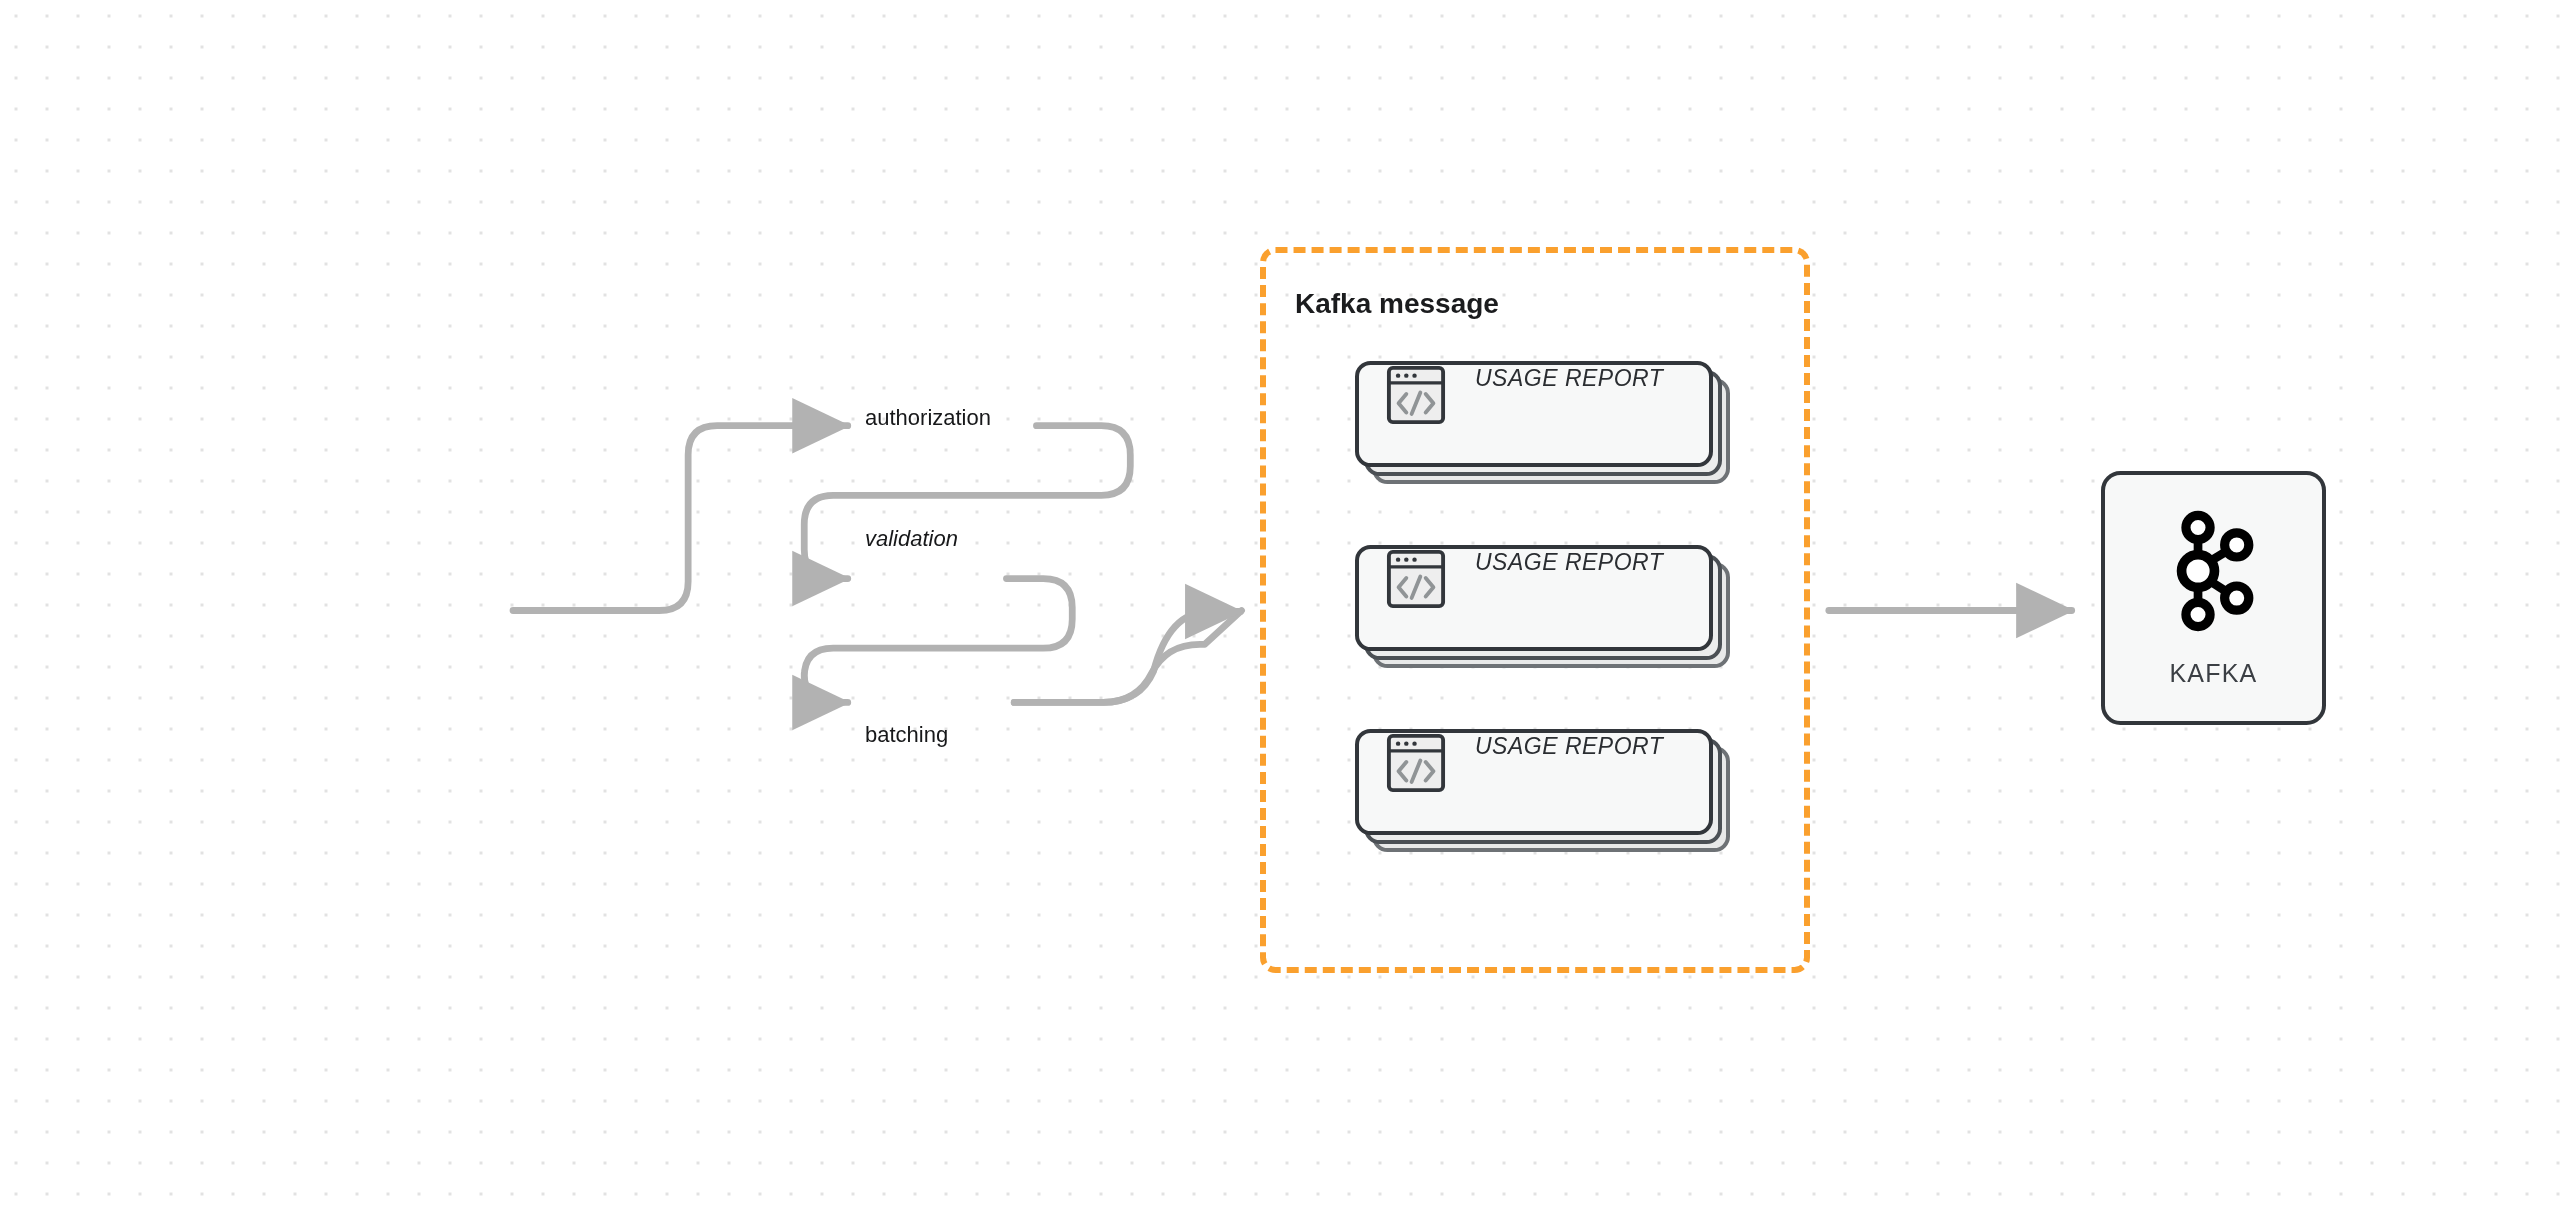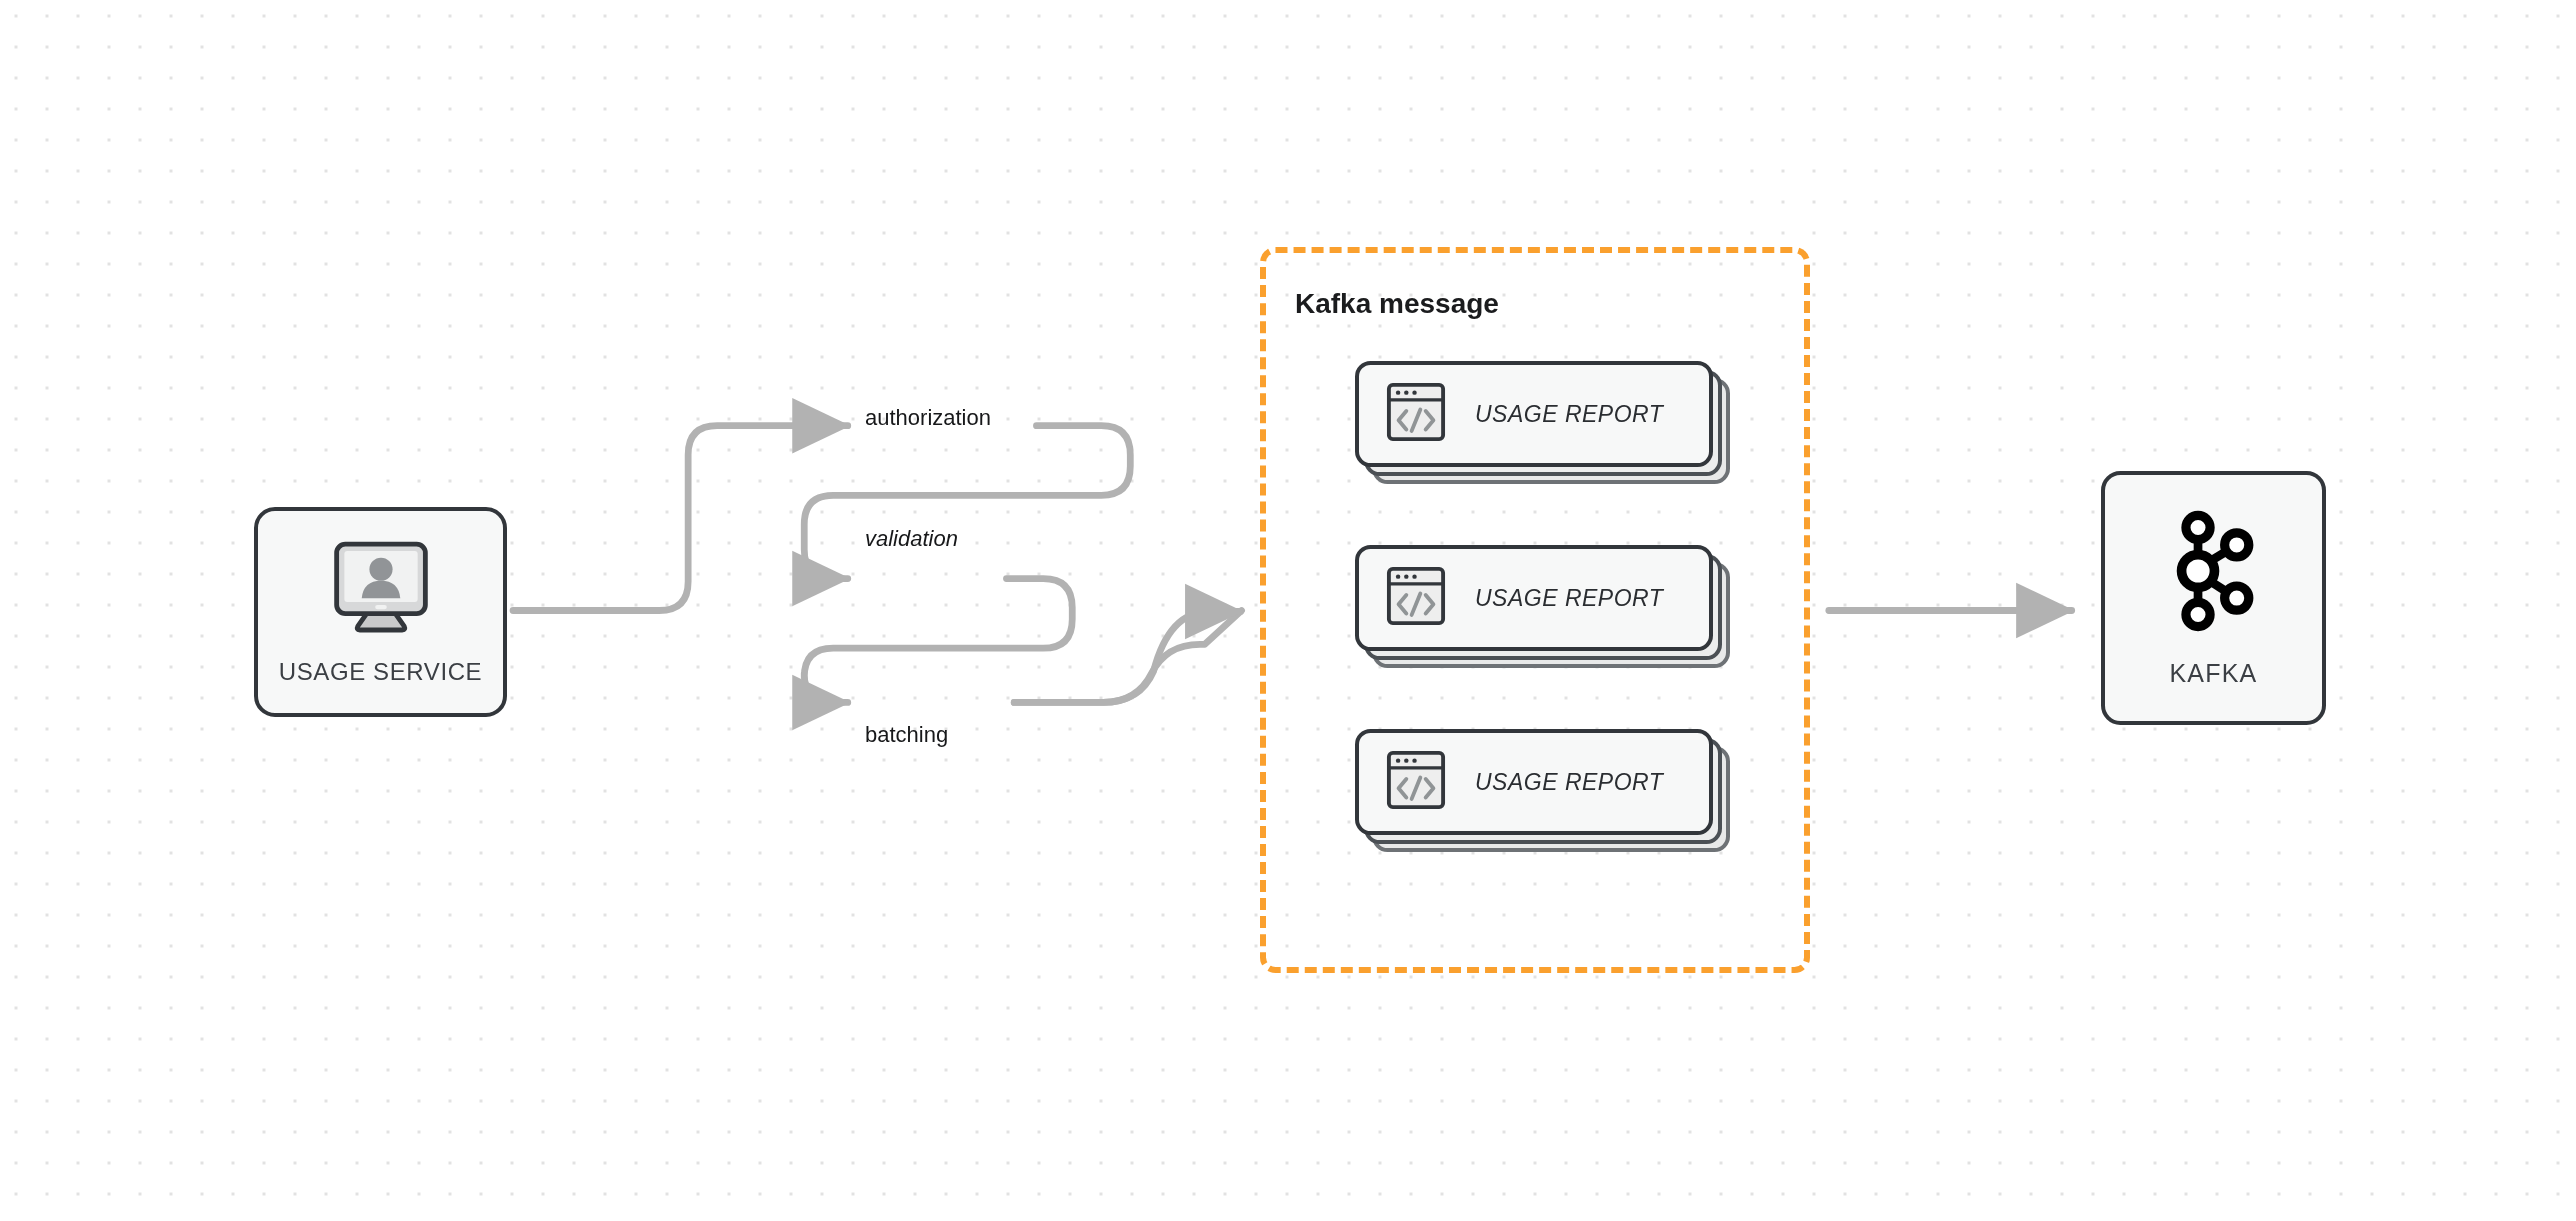--- a/index.html
+++ b/index.html
@@ -140,21 +140,21 @@
     left: 0;
     top: 0;
     width: 358px;
     height: 106px;
     background: #f7f8f8;
     border: 4.8px solid #32363b;
     border-radius: 15.5px;
     box-sizing: border-box;
     display: flex;
     flex-direction: row;
-    align-items: center;
+    align-items: flex-start;
   }
   .card-icon {
     margin-left: 27px;
     flex: 0 0 auto;
   }
   .card-label {
     margin-left: 29px;
     font-size: 23px;
     font-style: italic;
     color: #2a2d31;
@@ -182,38 +182,20 @@
 
       <path d="M 1040 598 L 1078 598 Q 1108 598 1108 628 L 1108 640 Q 1108 670 1078 670 L 861 670 Q 831 670 831 700 L 831 696 Q 831 726 861 726 L 876 726" marker-end="url(#arrowhead)"></path>
 
       <path d="M 1048 726 L 1140 726 Q 1175 726 1190 696 Q 1205 666 1240 666 L 1245 666 L 1283 631"></path>
       <path d="M 1048 726 L 1140 726 Q 1178 726 1192 694 Q 1208 632 1250 632 L 1282 632" marker-end="url(#arrowhead)"></path>
 
       <path d="M 1890 631 L 2141 631" marker-end="url(#arrowhead)"></path>
     </g>
   </svg>
 
-  <div class="node-box" id="usage-service-node">
-    <span class="node-icon">
-      <svg width="108" height="101" viewBox="0 0 112 104" xmlns="http://www.w3.org/2000/svg">
-
-        <path d="M 34 95 Q 30 95 32 91 L 44 74 L 68 74 L 80 91 Q 82 95 78 95 Z" fill="#c9cacb" stroke="#32363b" stroke-width="5" stroke-linejoin="round"></path>
-
-        <rect x="10" y="6" width="92" height="72" rx="9" fill="#d7d8d9" stroke="#32363b" stroke-width="5"></rect>
-
-        <rect x="18" y="13" width="76" height="53" rx="3" fill="#f1f2f2"></rect>
-
-        <rect x="50" y="69" width="12" height="4.6" rx="2.3" fill="#f1f2f2"></rect>
-
-        <circle cx="56" cy="32" r="12" fill="#919497"></circle>
-        <path d="M 36 62 Q 38 44 56 44 Q 74 44 76 62 Z" fill="#919497"></path>
-      </svg>
-    </span>
-    <span class="node-caption">USAGE SERVICE</span>
-  </div>
 
   <div class="process-label" id="label-authorization">authorization</div>
   <div class="process-label" id="label-validation">validation</div>
   <div class="process-label" id="label-batching">batching</div>
 
   <div id="kafka-message-group"></div>
   <div id="kafka-message-title">Kafka message</div>
 
   <div class="report-card-wrap" id="report-card-0">
     <div class="card-shadow-2"></div>

